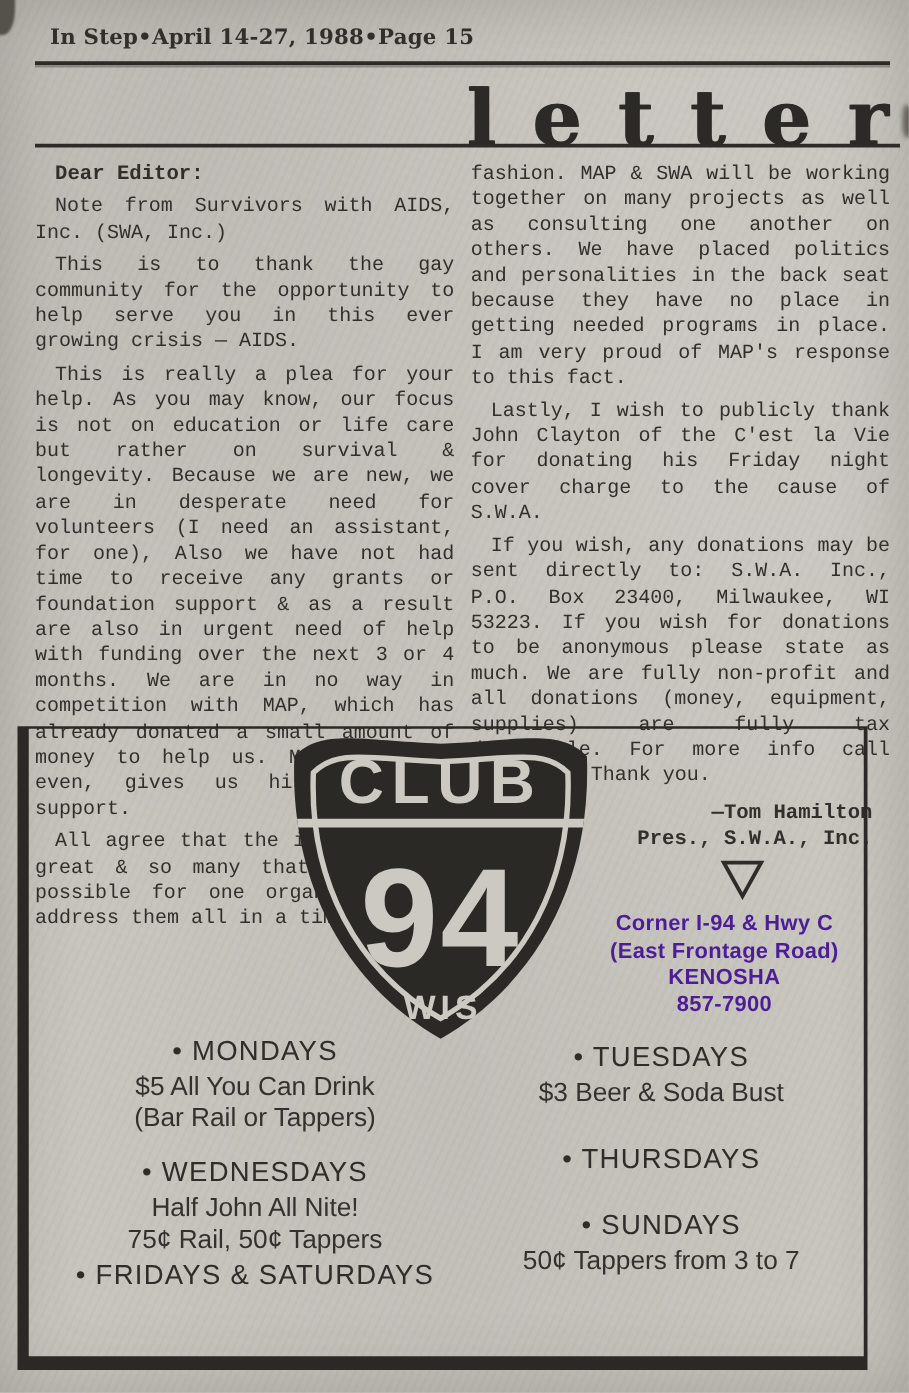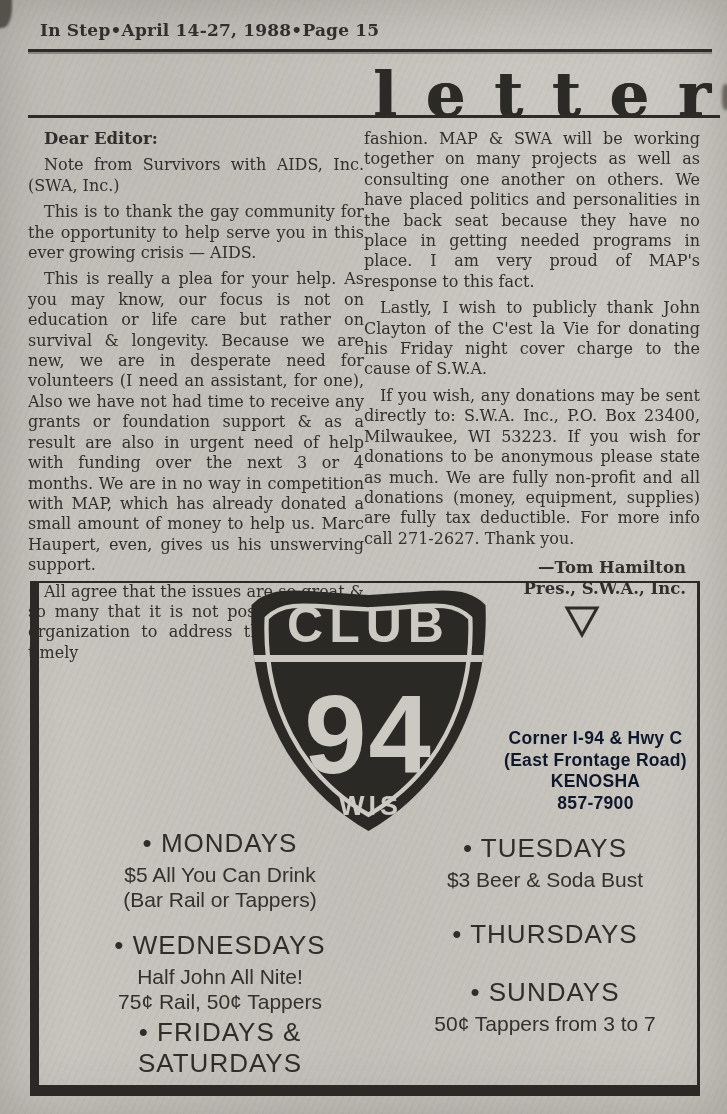--- a/index.html
+++ b/index.html
@@ -26,44 +26,44 @@
   .masthead{position:absolute;left:40px;top:20px;font-size:17px;font-weight:bold;
     letter-spacing:0.2px;}
   .rule{position:absolute;background:#2d2b28;}
   .rule-top{left:28px;top:49px;width:684px;height:3px;
     box-shadow:0 2px 0 rgba(45,43,40,0.35);}
   .section-title{position:absolute;left:325px;top:58px;font-size:62px;font-weight:900;
     letter-spacing:29px;color:#2c2a27;text-shadow:1px 0 0 #2c2a27;margin-left:48px;}
   .rule-bottom{left:28px;top:115px;width:692px;height:3px;}
 
   
-  .letter{position:absolute;left:28px;top:129px;width:684px;display:flex;}
+  .letter{position:absolute;left:28px;top:129px;width:684px;display:flex;gap:13px;font-family:Liberation Mono, monospace;}
   .col{width:336px;font-size:16px;line-height:20.4px;text-align:justify;}
   .col p{margin:0 0 6px 0;text-indent:16px;}
   .col p.cont{text-indent:0;}
   .salutation{font-weight:bold;font-size:16.5px;margin:0 0 4px 0;}
   .signature{margin-top:8px;text-align:right;font-weight:bold;font-size:16.5px;
     line-height:21px;padding-right:14px;}
   .tri-row{text-align:right;padding-right:100px;margin-top:6px;}
 
   
-  .ad{position:absolute;left:30px;top:581px;width:658px;height:502px;
+  .ad{position:absolute;left:14px;top:581px;width:658px;height:502px;
     border-style:solid;border-color:#2b2825;border-width:2px 3px 11px 9px;
-    font-family:"Liberation Sans", sans-serif;color:#35332f;}
+    font-family:"Liberation Sans", sans-serif;color:#35332f;padding-left:10px;}
   .shield{position:absolute;left:201px;top:-6px;width:257px;height:258px;}
   .address{position:absolute;left:449px;top:145px;width:215px;text-align:center;
-    font-weight:bold;font-size:17.5px;line-height:21.5px;color:#0f172a;
+    font-weight:bold;font-size:17.5px;line-height:21.5px;color:#4c1d95;
     letter-spacing:0.3px;}
   .sched{position:absolute;text-align:center;}
   .sched-left{left:16px;top:245px;width:330px;}
   .sched-right{left:356px;top:250px;width:300px;}
   .group{margin-bottom:18px;}
   .sched-left .group:nth-child(2){margin-bottom:3px;}
   .sched-right .group{margin-bottom:27px;}
-  .day{font-size:26px;letter-spacing:1px;margin-bottom:3px;color:#2f2d2a;}
+  .day{font-size:22px;letter-spacing:1px;margin-bottom:3px;color:#2f2d2a;}
   .line{font-size:21px;line-height:25px;color:#33312e;}
 </style>
 </head>
 <body>
 
 <div class="vignette"></div>
 <div class="smudge-tl"></div>
 <div class="smudge-r"></div>
 
 <div class="masthead">In Step•April 14-27, 1988•Page 15</div>

